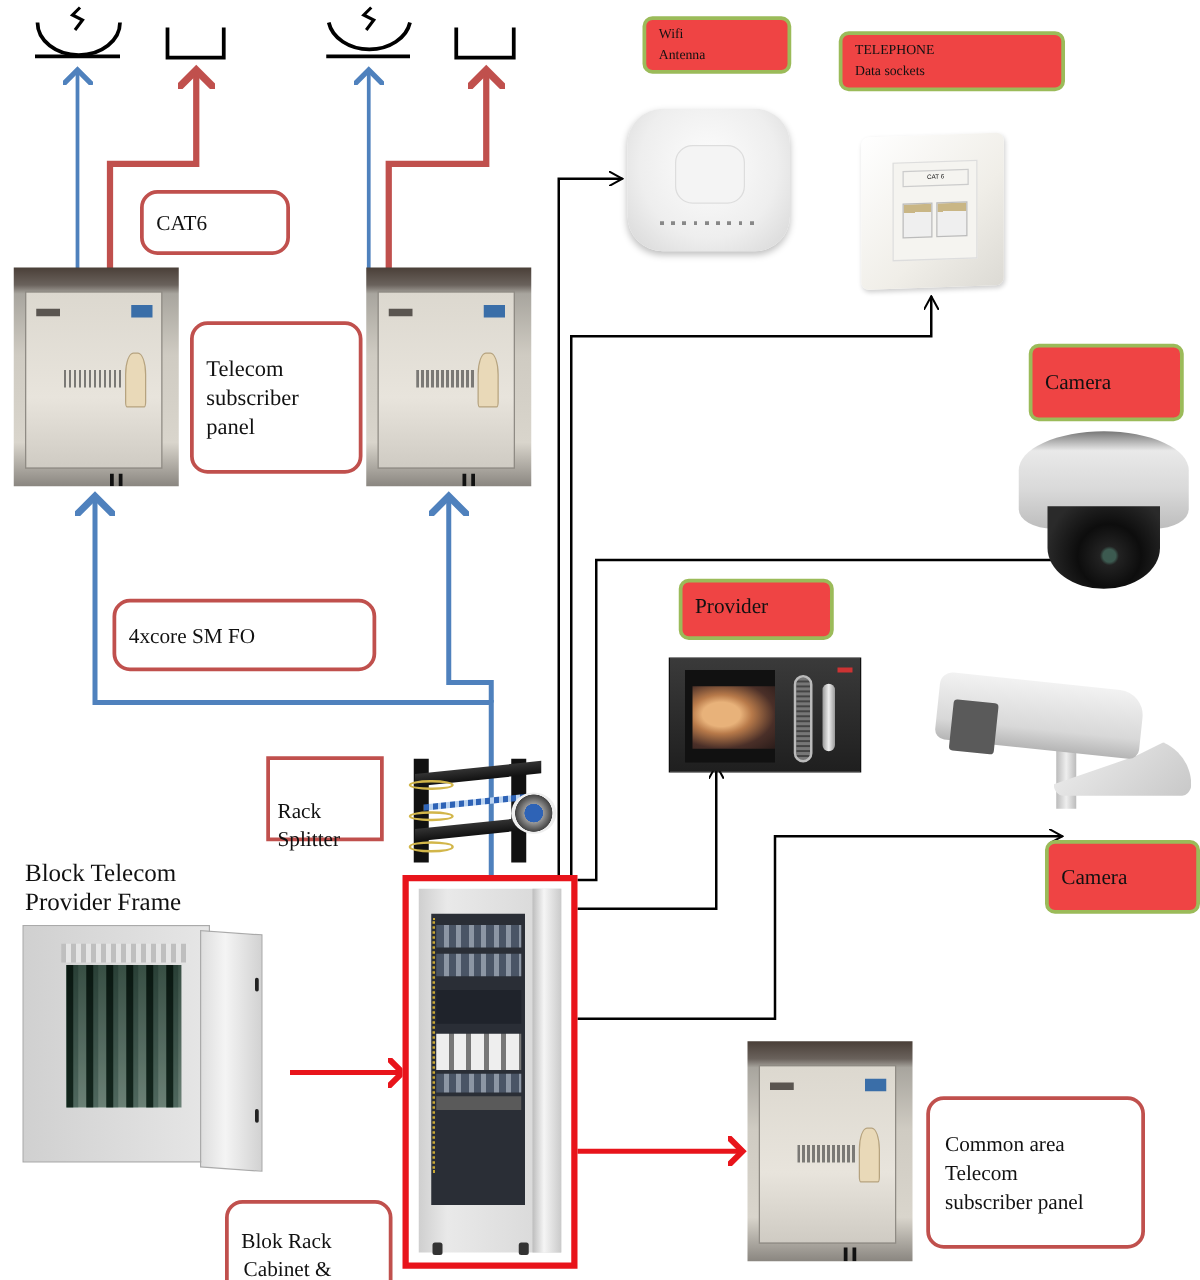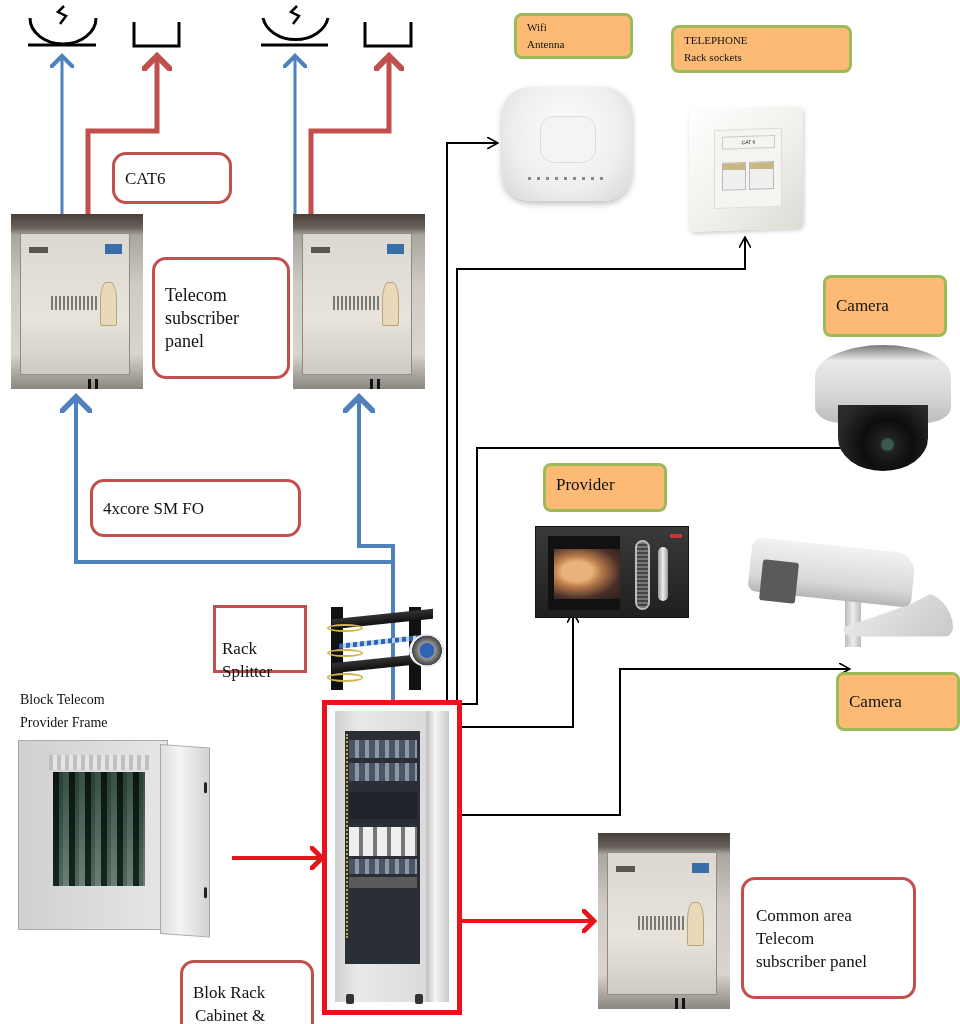--- a/index.html
+++ b/index.html
@@ -3,24 +3,24 @@
 <meta charset="utf-8">
 <style>
   html, body { margin: 0; padding: 0; background: #ffffff; }
   body { width: 960px; height: 1024px; position: relative; overflow: hidden;
          font-family: "Liberation Serif", "DejaVu Serif", serif; color: #111; }
   svg.wires { position: absolute; left: 0; top: 0; width: 960px; height: 1024px; pointer-events: none; }
   .label-red { position: absolute; border: 3px solid #c0504d; border-radius: 14px; background: #fff;
                box-sizing: border-box; font-size: 17px; line-height: 23px; padding: 0 0 0 10px; display: flex; align-items: center; }
   .label-red-sq { position: absolute; border: 3px solid #c0504d; background: #fff; box-sizing: border-box;
                   font-size: 17px; line-height: 23px; padding: 6px 6px; }
-  .label-green { position: absolute; border: 3px solid #9bbb59; border-radius: 8px; background: #fdba74;
+  .label-green { position: absolute; border: 3px solid #9bbb59; border-radius: 8px; background: #ef4444;
                  box-sizing: border-box; font-size: 17px; line-height: 22px; padding: 0 10px; display: flex; align-items: center; }
   .label-green.small { font-size: 11px; line-height: 17px; }
-  .label-plain { position: absolute; font-size: 14px; line-height: 23px; }
+  .label-plain { position: absolute; font-size: 20px; line-height: 23px; }
   .ml { white-space: pre-line; }
 
   
   .panel-photo { position: absolute; background: linear-gradient(180deg,#4a3f38 0%,#6a625c 8%,#a8a59e 12%,#cfcbc2 40%,#d9d5cc 80%,#8a8680 100%); overflow: hidden; }
   .panel-photo .door { position: absolute; left: 7%; top: 11%; right: 10%; bottom: 8%; background: linear-gradient(180deg,#dcd8cf,#e8e4dc 60%,#cfcbc3); border: 1px solid #8f8b84; }
   .panel-photo .tag-l { position: absolute; left: 14%; top: 19%; width: 14%; height: 3%; background: #5a5550; }
   .panel-photo .tag-r { position: absolute; right: 16%; top: 17%; width: 13%; height: 6%; background: #3a6ea8; }
   .panel-photo .txt { position: absolute; left: 30%; top: 47%; width: 36%; height: 8%;
                       background: repeating-linear-gradient(90deg,#333 0 2px,transparent 2px 4px); opacity: .6; }
   .panel-photo .handle { position: absolute; right: 20%; top: 39%; width: 11%; height: 24%; background: #e9d9b8; border-radius: 40% 40% 10% 10%; border: 1px solid #b6a37f; }
@@ -202,21 +202,21 @@
   <span>Block Telecom
 Provider Frame</span>
 </div>
 
 <div class="label-green small ml" style="left:514px;top:13px;width:119px;height:46px;">
   <span>Wifi
 Antenna</span>
 </div>
 <div class="label-green small ml" style="left:671px;top:25px;width:181px;height:48px;">
   <span>TELEPHONE
-Rack sockets</span>
+Data sockets</span>
 </div>
 <div class="label-green" style="left:823px;top:275px;width:124px;height:62px;">
   <span>Camera</span>
 </div>
 <div class="label-green" style="left:543px;top:463px;width:124px;height:49px;align-items:flex-start;padding-top:8px;">
   <span>Provider</span>
 </div>
 <div class="label-green" style="left:836px;top:672px;width:124px;height:59px;">
   <span>Camera</span>
 </div>

